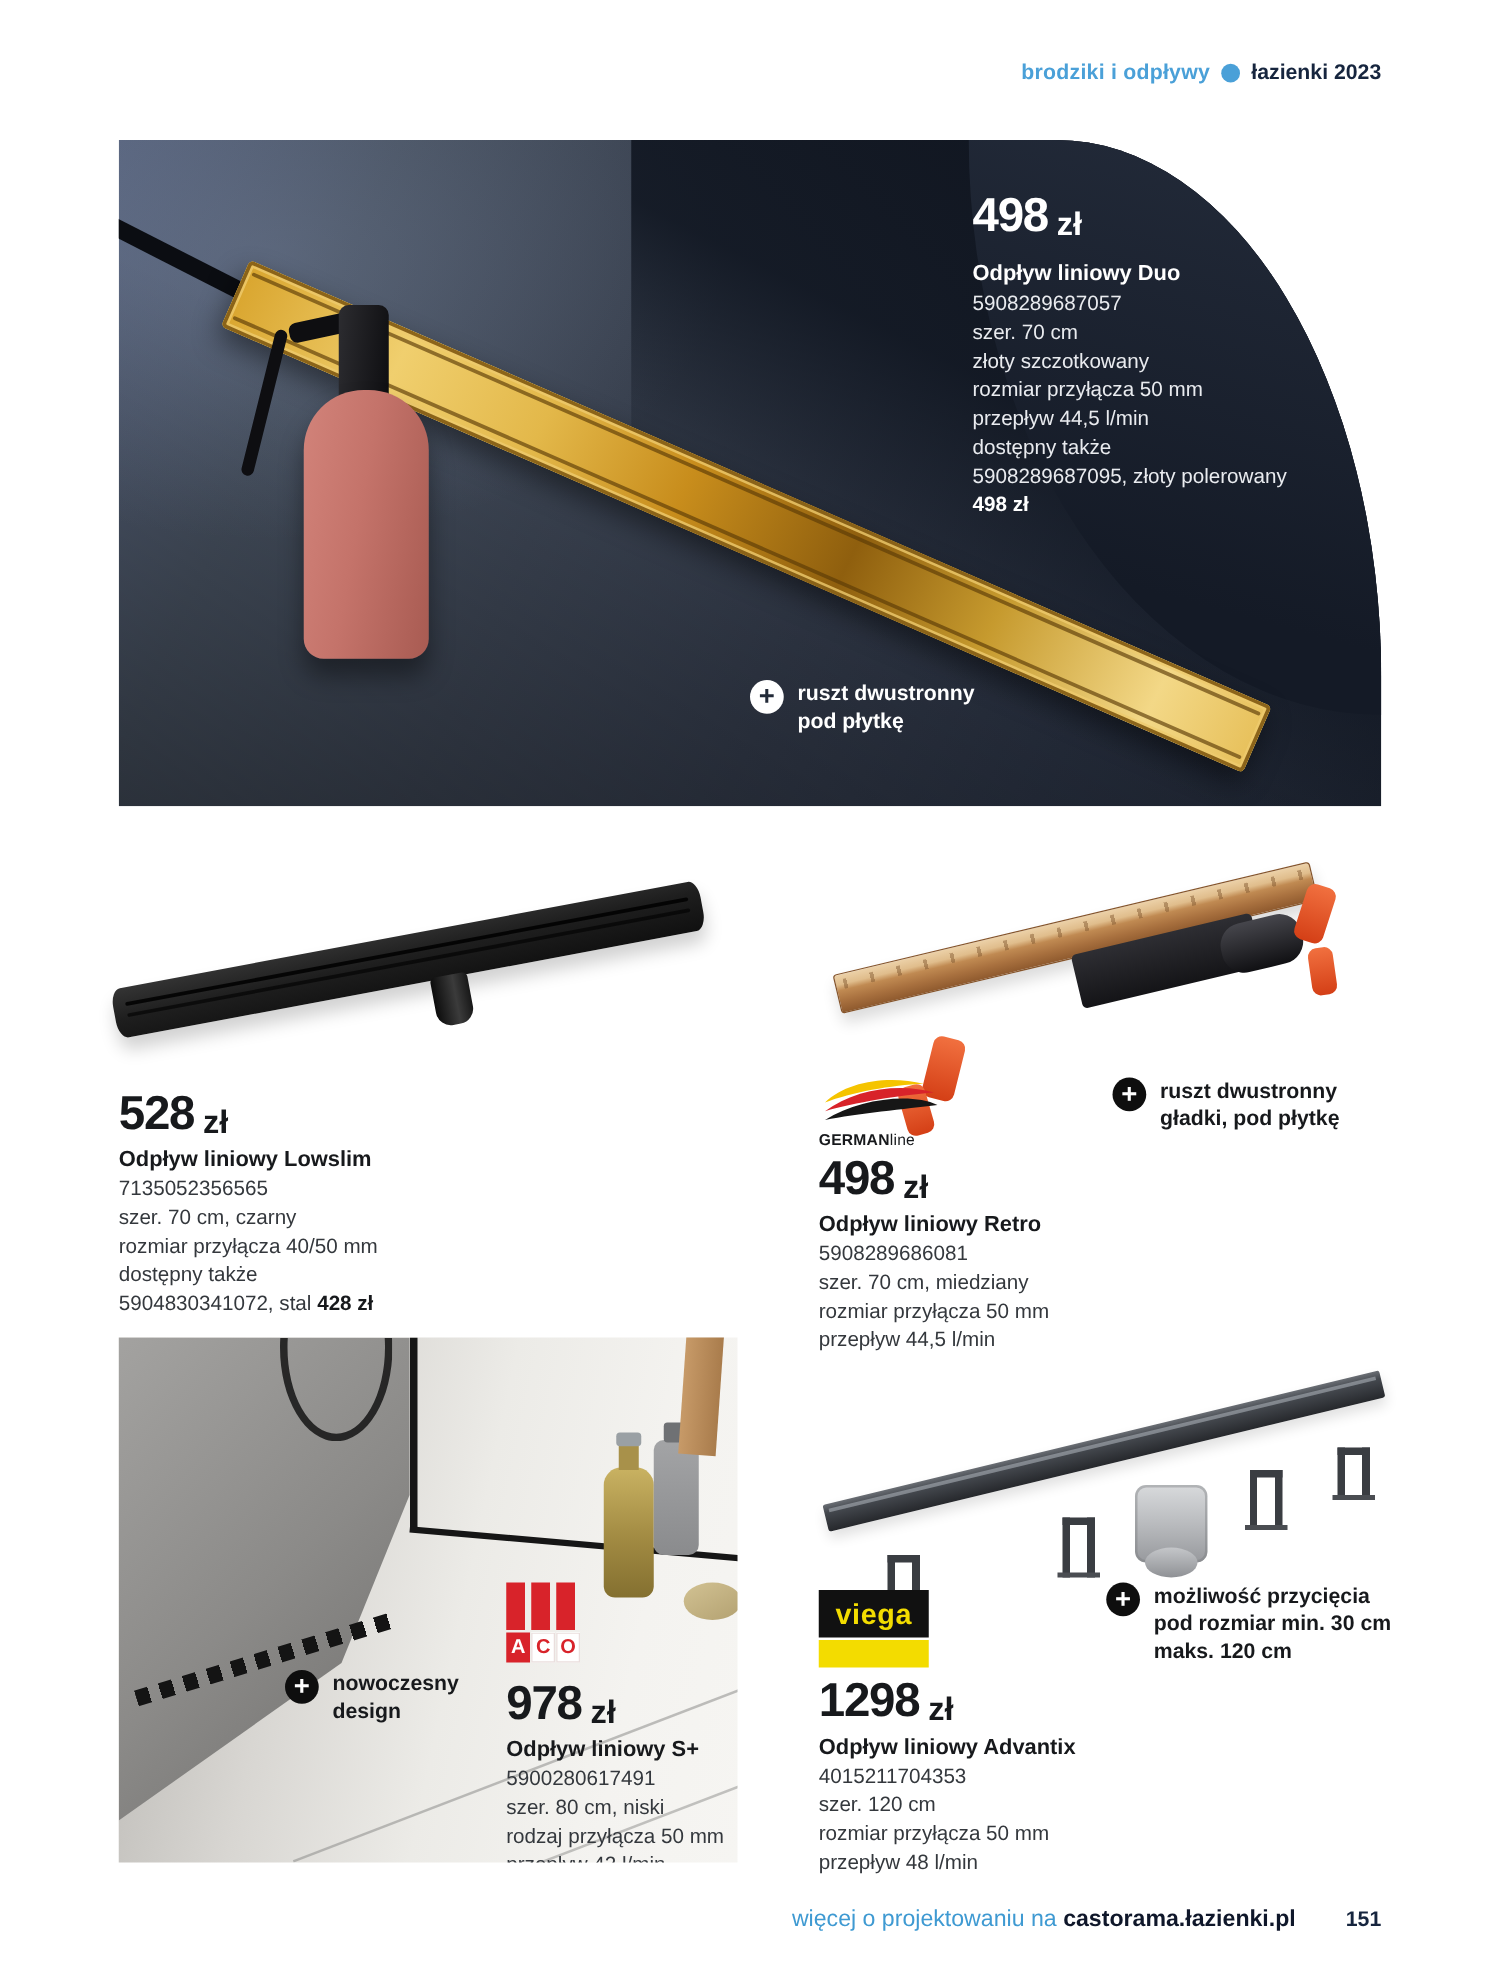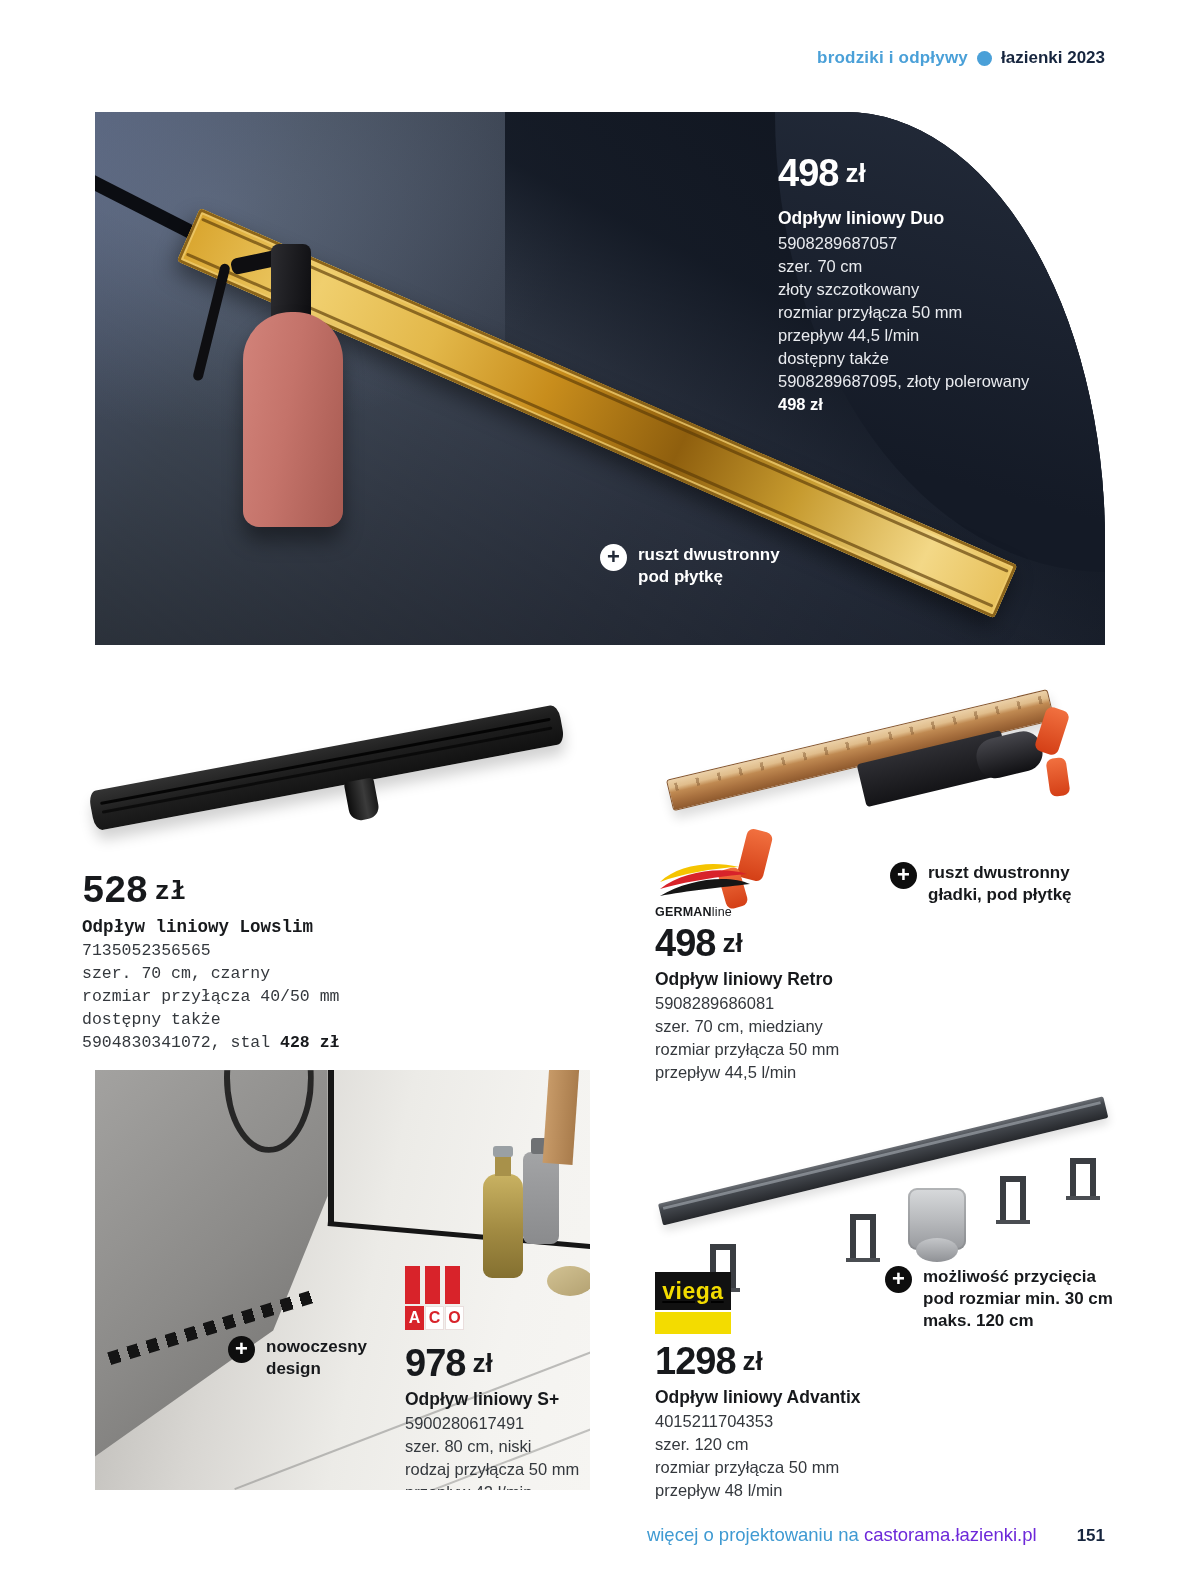--- a/index.html
+++ b/index.html
@@ -40,21 +40,21 @@
             background:linear-gradient(100deg,#d2837a 0%,#c4736a 45%,#a85b52 100%);
             box-shadow:0 14px 20px rgba(0,0,0,.4); }
   .dispenser-pump { position:absolute; left:176px; top:132px; width:40px; height:80px;
             background:linear-gradient(95deg,#2c2c30,#0e0e11); border-radius:8px 8px 3px 3px; }
   .dispenser-nozzle { position:absolute; left:136px; top:142px; width:52px; height:16px;
             background:#0e0e11; border-radius:6px; transform:rotate(-12deg); }
   .dispenser-tube { position:absolute; left:126px; top:152px; width:10px; height:120px;
             background:#0e0e11; border-radius:6px; transform:rotate(14deg); transform-origin:top center; }
 
   .hero-info { position:absolute; left:683px; top:40px; width:310px; color:#fff; }
-  .price-row { display:flex; align-items:center; gap:7px; }
+  .price-row { display:flex; align-items:flex-end; gap:7px; }
   .price-big { font-size:38px; font-weight:700; letter-spacing:-1px; }
   .price-cur { font-size:26px; font-weight:700; }
   .hero-info .p-name { font-size:17.5px; font-weight:700; margin-top:13px; margin-bottom:3px; }
   .hero-info .p-line { font-size:16.5px; line-height:23px; color:#e9ebef; font-weight:400; }
   .hero-info .p-alt-price { font-size:16.5px; line-height:23px; font-weight:700; color:#fff; }
 
   .annotation { display:flex; gap:11px; align-items:flex-start; }
   .plus-badge { flex:0 0 auto; width:27px; height:27px; border-radius:50%;
             display:flex; align-items:center; justify-content:center;
             font-size:22px; font-weight:700; line-height:1; padding-bottom:2px; }
@@ -73,21 +73,21 @@
   
   .img-lowslim { position:absolute; left:60px; top:680px; width:520px; height:180px; }
   .low-bar { position:absolute; left:28px; top:112px; width:478px; height:40px;
             transform:rotate(-10.6deg); transform-origin:left top; border-radius:8px/14px;
             background:linear-gradient(178deg,#343434 0%,#1e1e1e 45%,#101010 100%);
             box-shadow:0 10px 14px rgba(0,0,0,.18); }
   .low-bar .groove { position:absolute; left:10px; right:10px; top:12px; height:3px; background:#000; opacity:.85; border-radius:2px; }
   .low-bar .groove2 { top:21px; opacity:.6; }
   .low-pipe { position:absolute; left:53%; top:96%; width:30px; height:40px;
             background:linear-gradient(90deg,#0c0c0c,#3b3b3b 60%,#181818); border-radius:4px 4px 12px 12px; }
-  .txt-lowslim { position:absolute; left:82px; top:870px; width:360px;font-family:Liberation Mono, monospace; }
+  .txt-lowslim { position:absolute; left:95px; top:870px; width:360px; }
 
   
   .img-retro { position:absolute; left:650px; top:652px; width:440px; height:210px; }
   .cu-channel { position:absolute; left:16px; top:128px; width:392px; height:32px;
             transform:rotate(-13.4deg); transform-origin:left top;
             background:linear-gradient(180deg,#ecd1a8 0%,#e0bd8c 26%,#c08a52 42%,#a9713f 70%,#8f5a2e 100%);
             border:1px solid #85552c; border-radius:3px;
             box-shadow:0 8px 12px rgba(0,0,0,.14); }
   .cu-channel .seg { position:absolute; left:6px; right:6px; top:4px; height:8px;
             background:repeating-linear-gradient(90deg, rgba(122,80,40,.45) 0 3px, rgba(0,0,0,0) 3px 22px); }
@@ -162,31 +162,31 @@
   .vleg1 { left:70px;  top:188px; }
   .vleg2 { left:210px; top:158px; }
   .vleg3 { left:360px; top:120px; }
   .vleg4 { left:430px; top:102px; height:42px; }
   .vg-siphon { position:absolute; left:268px; top:132px; width:58px; height:62px; border-radius:9px;
             background:linear-gradient(180deg,#d8dadc 0%,#b9bbbe 50%,#97999d 100%);
             box-shadow:inset 0 0 0 2px rgba(120,122,126,.4); }
   .vg-siphon::after { content:""; position:absolute; left:8px; bottom:-12px; width:42px; height:24px; border-radius:50%;
             background:linear-gradient(180deg,#c4c6c9,#8f9195); }
 
-  .viega-logo { position:absolute; left:655px; top:1272px; width:76px;text-decoration:underline; }
+  .viega-logo { position:absolute; left:655px; top:1272px; width:88px; }
   .viega-black { height:38px; background:#111111; display:flex; align-items:center; justify-content:center; }
   .viega-black span { color:#f3dc00; font-weight:700; font-size:23px; letter-spacing:.5px; }
   .viega-yellow { height:22px; background:#f3dc00; margin-top:2px; }
   .txt-viega { position:absolute; left:655px; top:1340px; width:330px; }
   .ann-viega { position:absolute; left:885px; top:1266px; color:#17191c; }
 
   
   .footer { position:absolute; top:1524px; right:95px; display:flex; align-items:baseline; gap:40px; }
   .footer .more { font-size:18.5px; color:#3f9ad2; font-weight:400; }
-  .footer .more a { color:#6d28d9; font-weight:400; text-decoration:none; }
+  .footer .more a { color:#0f172a; font-weight:700; text-decoration:none; }
   .footer .pagenum { font-size:17px; font-weight:700; color:#16253e; }
 </style>
 </head>
 <body>
 
 <div class="page">
 
   <div class="header">
     <span class="section">brodziki i odpływy</span>
     <span class="dot"></span>

